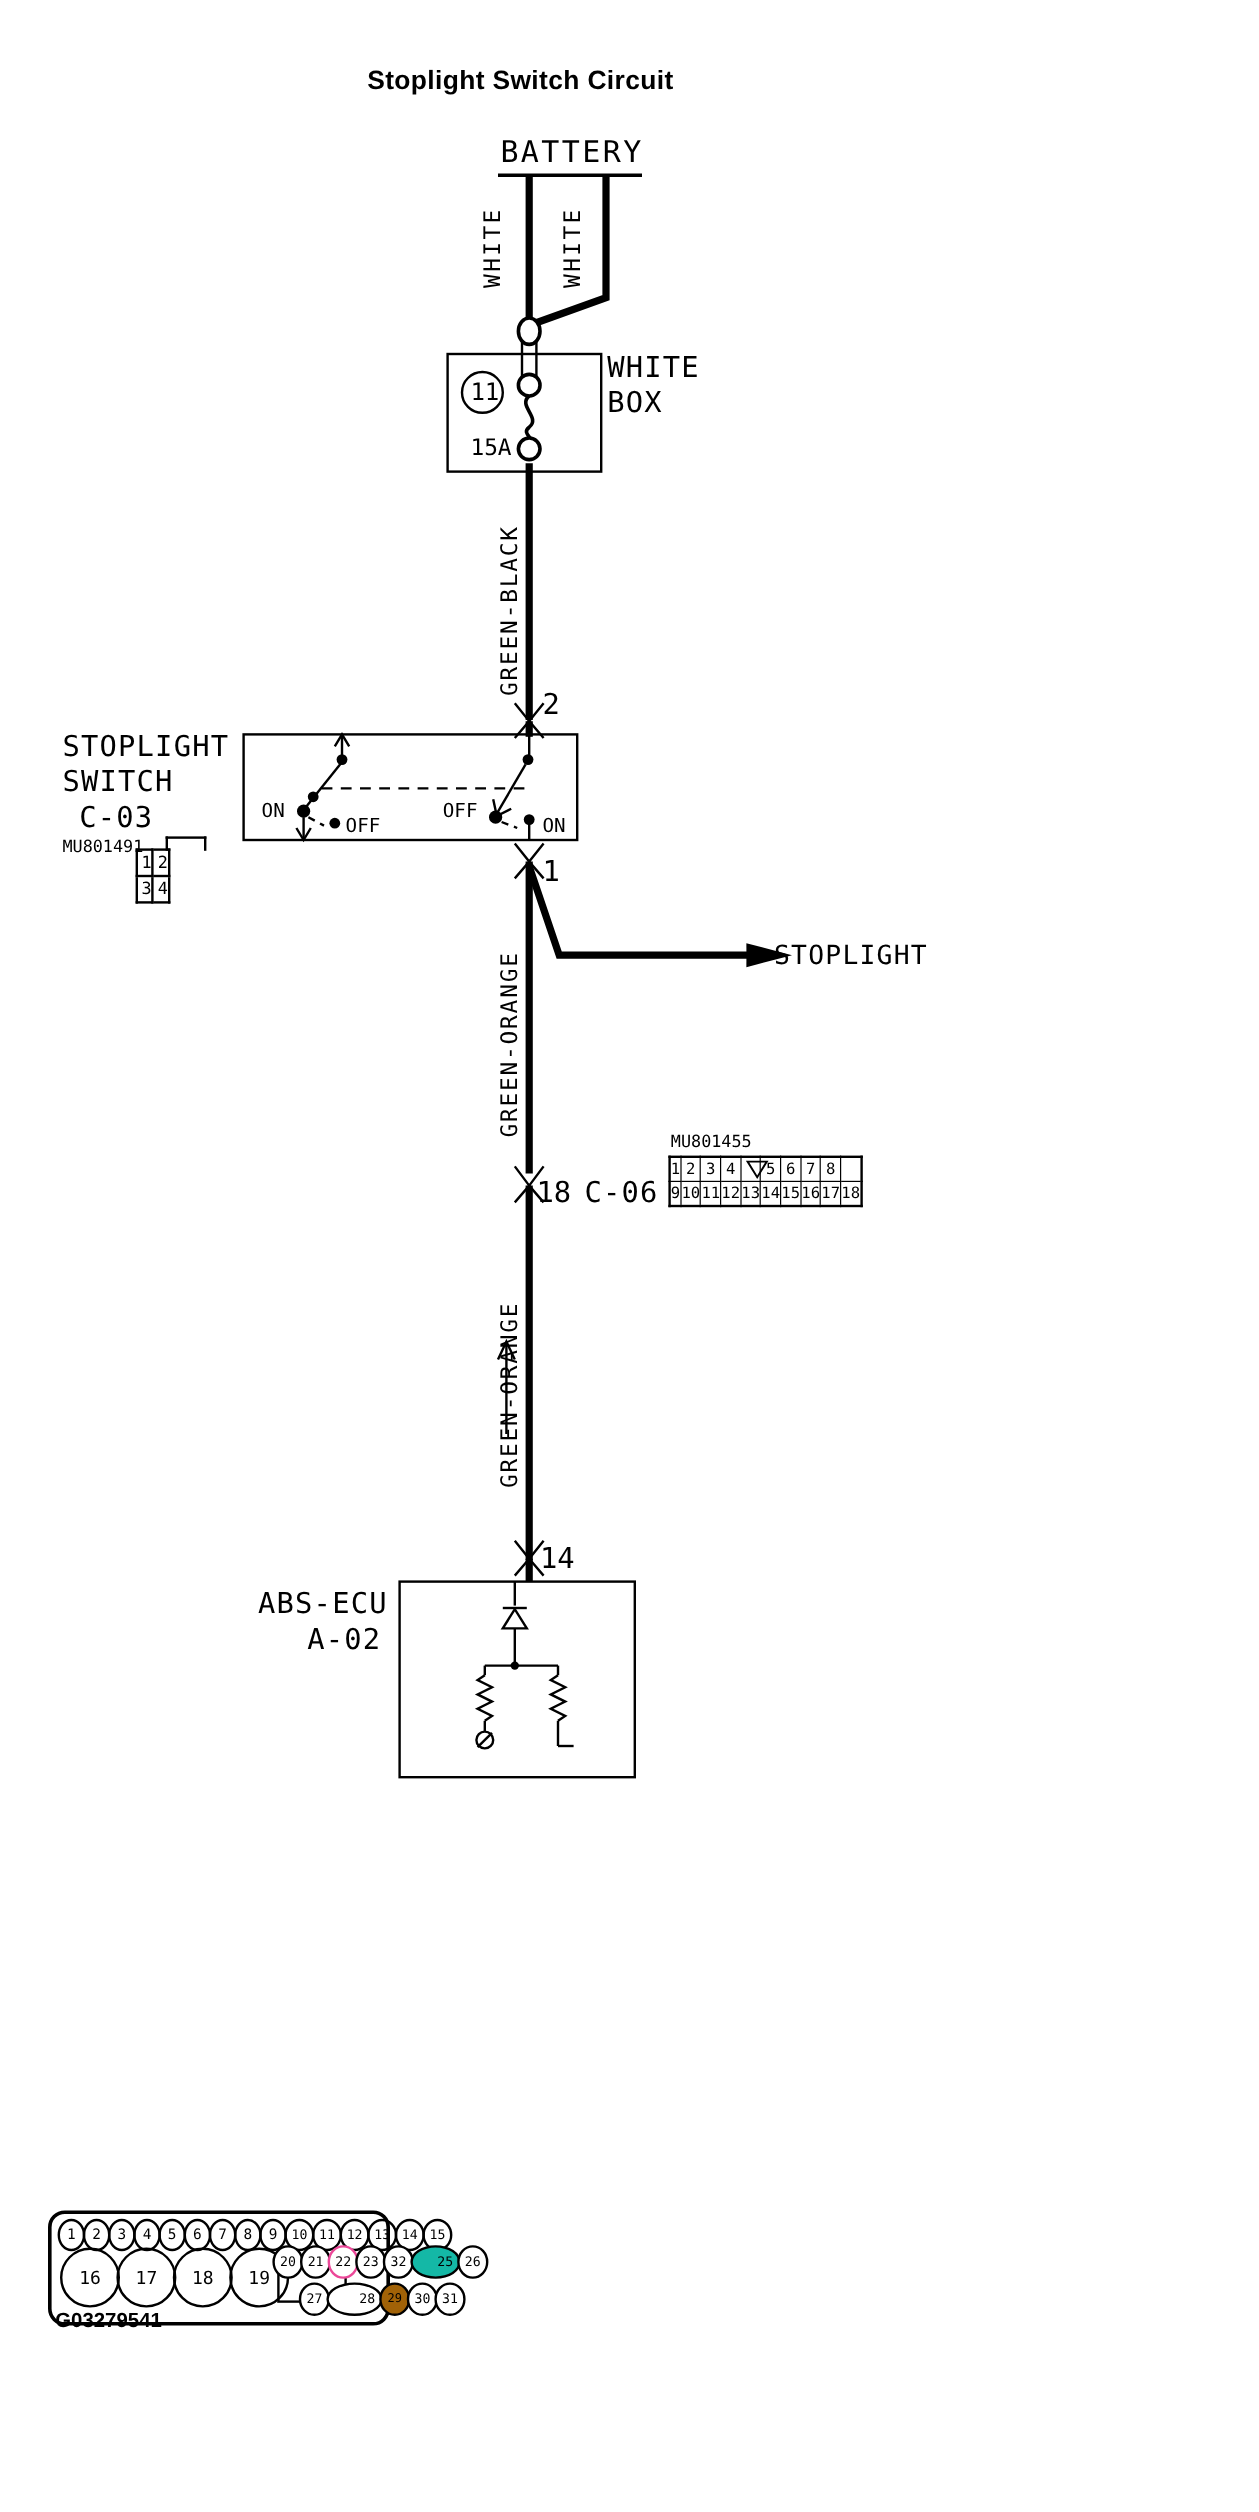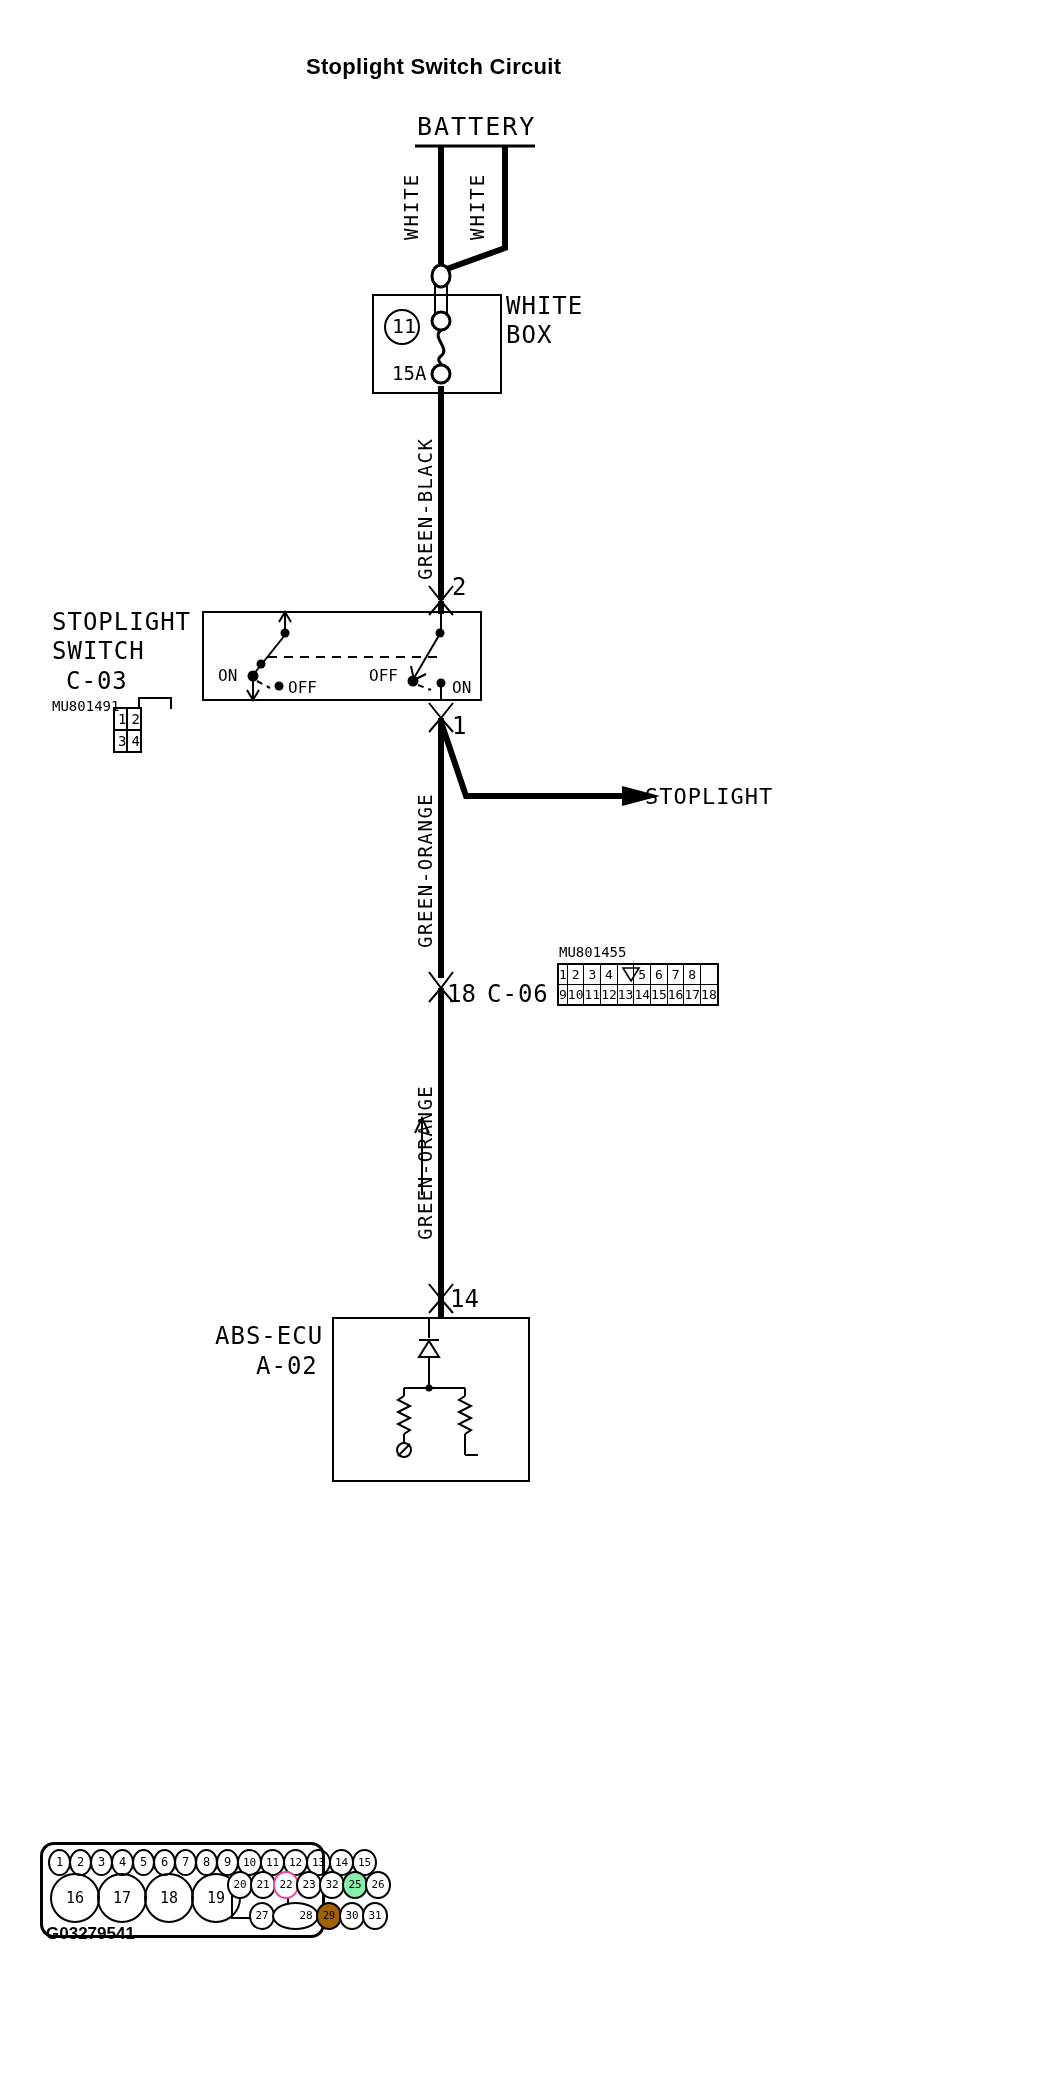--- a/index.html
+++ b/index.html
@@ -231,21 +231,21 @@
     </div>
 
     <div style="position:absolute;left:188px;top:44px;width:54px;height:26px;border:2px solid #000;"></div>
 
     <div style="position:absolute;left:184px;top:26px;display:flex;">
       <span style="display:inline-block;width:22px;height:24px;line-height:24px;border:2px solid #000;border-radius:50%;font-size:11px;text-align:center;background:#fff;margin-right:-3px;">20</span>
       <span style="display:inline-block;width:22px;height:24px;line-height:24px;border:2px solid #000;border-radius:50%;font-size:11px;text-align:center;background:#fff;margin-right:-3px;">21</span>
       <span style="display:inline-block;width:22px;height:24px;line-height:24px;border:2px solid #ec4899;border-radius:50%;font-size:11px;text-align:center;background:#fff;margin-right:-3px;">22</span>
       <span style="display:inline-block;width:22px;height:24px;line-height:24px;border:2px solid #000;border-radius:50%;font-size:11px;text-align:center;background:#fff;margin-right:-3px;">23</span>
       <span style="display:inline-block;width:22px;height:24px;line-height:24px;border:2px solid #000;border-radius:50%;font-size:11px;text-align:center;background:#fff;margin-right:-3px;">32</span>
-      <span style="display:inline-block;width:22px;height:24px;line-height:24px;border:2px solid #000;border-radius:50%;font-size:11px;text-align:center;background:#86efac;margin-right:-3px;">25</span>
+      <span style="display:inline-block;width:22px;height:24px;line-height:24px;border:2px solid #000;border-radius:50%;font-size:11px;text-align:center;background:#14b8a6;margin-right:-3px;padding-left:16px;">25</span>
       <span style="display:inline-block;width:22px;height:24px;line-height:24px;border:2px solid #000;border-radius:50%;font-size:11px;text-align:center;background:#fff;">26</span>
     </div>
 
     <div style="position:absolute;left:206px;top:57px;display:flex;">
       <span style="display:inline-block;width:22px;height:24px;line-height:24px;border:2px solid #000;border-radius:50%;font-size:11px;text-align:center;background:#fff;margin-right:-3px;">27</span>
       <span style="display:inline-block;width:22px;height:24px;line-height:24px;border:2px solid #000;border-radius:50%;font-size:11px;text-align:center;background:#fff;margin-right:-3px;padding-left:21px;">28</span>
       <span style="display:inline-block;width:22px;height:24px;line-height:24px;border:2px solid #000;border-radius:50%;font-size:10px;text-align:center;background:#a16207;margin-right:-3px;">29</span>
       <span style="display:inline-block;width:22px;height:24px;line-height:24px;border:2px solid #000;border-radius:50%;font-size:11px;text-align:center;background:#fff;margin-right:-3px;">30</span>
       <span style="display:inline-block;width:22px;height:24px;line-height:24px;border:2px solid #000;border-radius:50%;font-size:11px;text-align:center;background:#fff;">31</span>
     </div>

